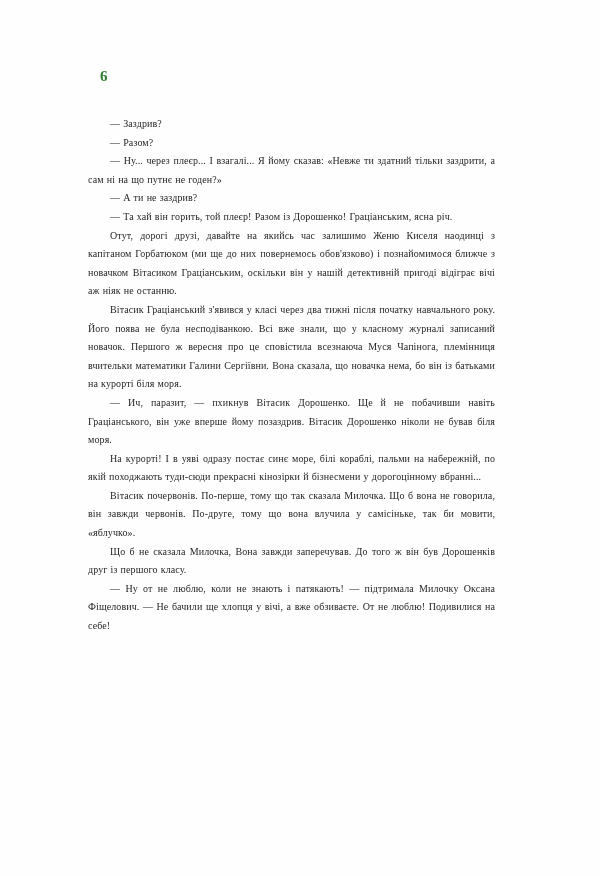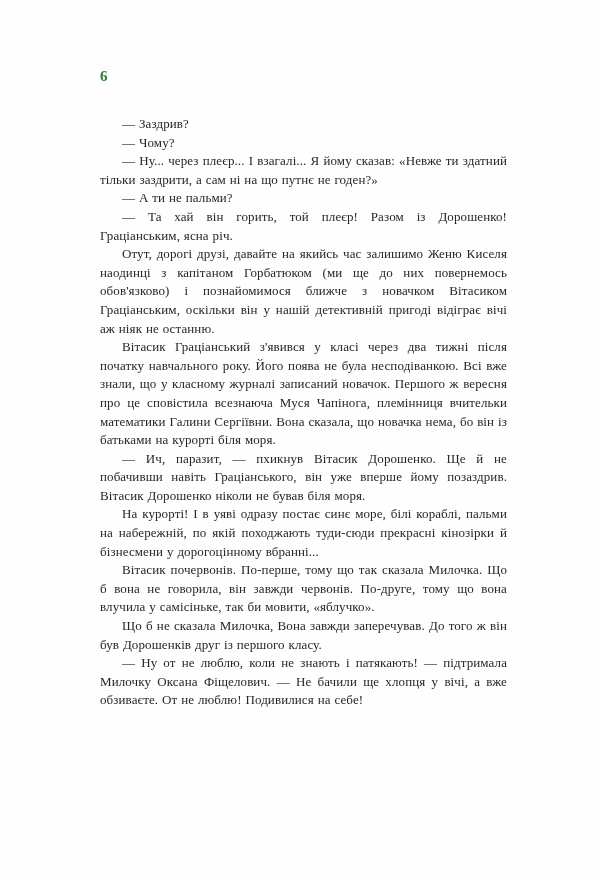--- a/index.html
+++ b/index.html
@@ -18,47 +18,47 @@
   .page-number {
     position: absolute;
     left: 100px;
     top: 68px;
     font-size: 15px;
     font-weight: bold;
     color: #2e7d32;
   }
   .text-block {
     position: absolute;
-    left: 100px;
+    left: 88px;
     top: 115px;
     width: 407px;
-    font-size: 13px;
+    font-size: 10px;
     line-height: 18.6px;
     text-align: justify;
     color: #262626;
     letter-spacing: 0.1px;
     word-spacing: 0.5px;
   }
   .text-block p {
     margin: 0;
     padding: 0;
     text-indent: 22px;
   }
 </style>
 </head>
 <body>
 
 <div class="book-page">
   <div class="page-number">6</div>
 
   <div class="text-block">
     <p>— Заздрив?</p>
-    <p>— Чому?</p>
+    <p>— Разом?</p>
     <p>— Ну... через плеєр... І взагалі... Я йому сказав: «Невже ти здатний тільки заздрити, а сам ні на що путнє не годен?»</p>
-    <p>— А ти не пальми?</p>
+    <p>— А ти не заздрив?</p>
     <p>— Та хай він горить, той плеєр! Разом із Дорошенко! Граціанським, ясна річ.</p>
     <p>Отут, дорогі друзі, давайте на якийсь час залишимо Женю Киселя наодинці з капітаном Горбатюком (ми ще до них повернемось обов'язково) і познайомимося ближче з новачком Вітасиком Граціанським, оскільки він у нашій детективній пригоді відіграє вічі аж ніяк не останню.</p>
     <p>Вітасик Граціанський з'явився у класі через два тижні після початку навчального року. Його поява не була несподіванкою. Всі вже знали, що у класному журналі записаний новачок. Першого ж вересня про це сповістила всезнаюча Муся Чапінога, племінниця вчительки математики Галини Сергіївни. Вона сказала, що новачка нема, бо він із батьками на курорті біля моря.</p>
     <p>— Ич, паразит, — пхикнув Вітасик Дорошенко. Ще й не побачивши навіть Граціанського, він уже вперше йому позаздрив. Вітасик Дорошенко ніколи не бував біля моря.</p>
     <p>На курорті! І в уяві одразу постає синє море, білі кораблі, пальми на набережній, по якій походжають туди-сюди прекрасні кінозірки й бізнесмени у дорогоцінному вбранні...</p>
     <p>Вітасик почервонів. По-перше, тому що так сказала Милочка. Що б вона не говорила, він завжди червонів. По-друге, тому що вона влучила у самісіньке, так би мовити, «яблучко».</p>
     <p>Що б не сказала Милочка, Вона завжди заперечував. До того ж він був Дорошенків друг із першого класу.</p>
     <p>— Ну от не люблю, коли не знають і патякають! — підтримала Милочку Оксана Фіщелович. — Не бачили ще хлопця у вічі, а вже обзиваєте. От не люблю! Подивилися на себе!</p>
 
   </div>

